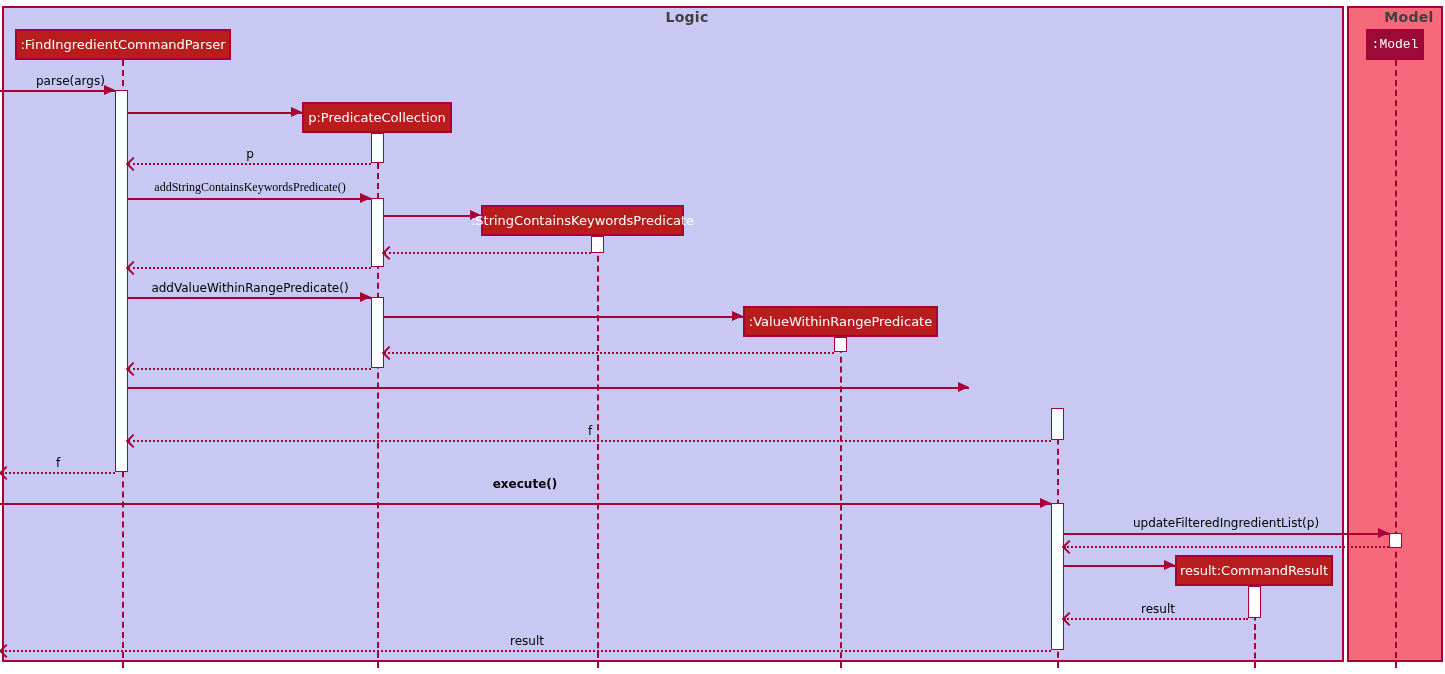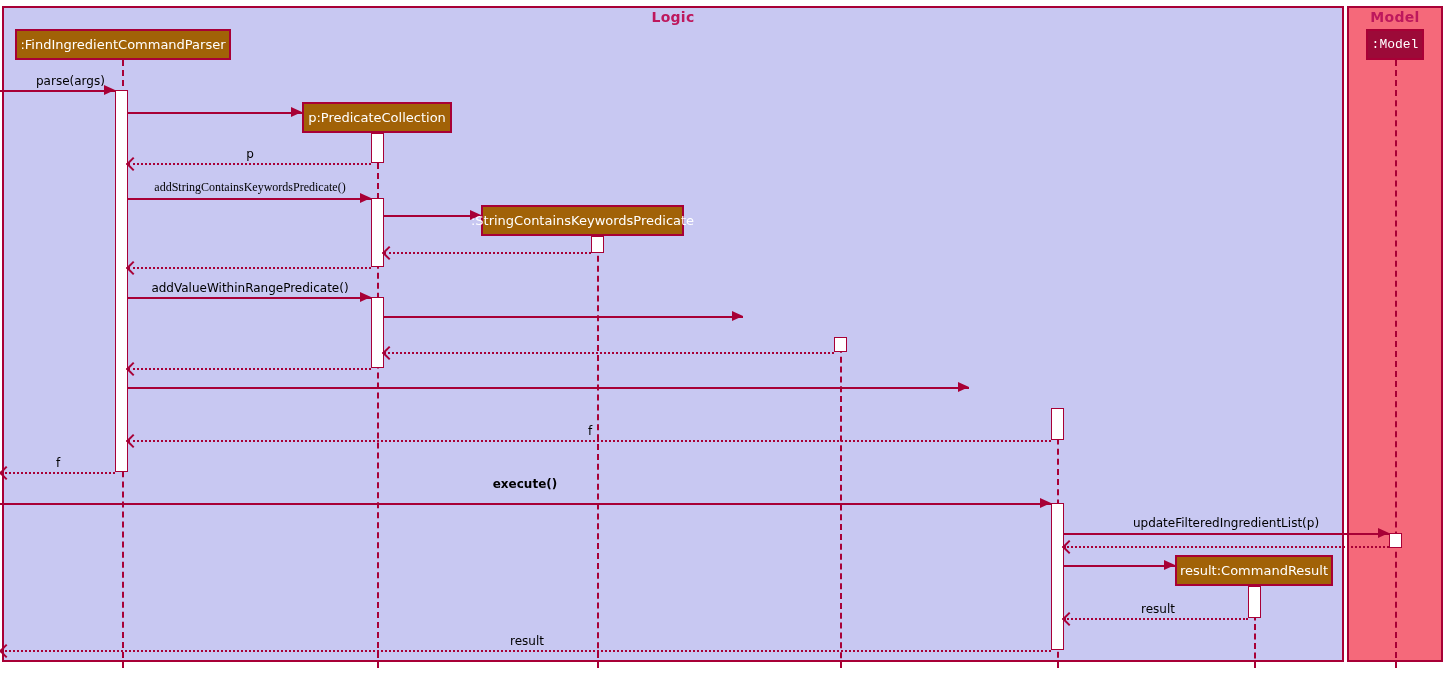--- a/index.html
+++ b/index.html
@@ -1,23 +1,23 @@
 <!DOCTYPE html>
 <html><head>
 <meta charset="utf-8">
 <style>
   html,body{margin:0;padding:0;background:#ffffff;}
   #stage{position:relative;width:1445px;height:674px;background:#ffffff;overflow:hidden;
          font-family:"DejaVu Sans","Liberation Sans",sans-serif;}
   .frame{position:absolute;border:2px solid #A80036;box-sizing:border-box;}
-  .frame-title{position:absolute;text-align:center;color:#be185d;font-weight:bold;
-               font-size:14px;letter-spacing:.3px;}
+  .frame-title{position:absolute;text-align:center;color:#404040;font-weight:bold;
+               font-size:14px;letter-spacing:.3px;margin-left:14px;}
   .lifeline{position:absolute;width:0;border-left:2px dashed #A80036;}
   .activation{position:absolute;width:13px;background:#ffffff;border:1px solid #A80036;box-sizing:border-box;}
-  .pbox{position:absolute;background:#a16207;border:2px solid #A80036;color:#ffffff;
+  .pbox{position:absolute;background:#b91c1c;border:2px solid #A80036;color:#ffffff;
         display:flex;align-items:center;justify-content:center;font-size:13px;
         box-sizing:border-box;white-space:nowrap;}
   .pbox.modelbox{background:#9C0A38;}
   .msg{position:absolute;height:0;border-top:2px solid #A80036;}
   .msg.ret{border-top:2px dotted #A80036;}
   .arrow-r{position:absolute;width:0;height:0;border-top:5px solid transparent;
            border-bottom:5px solid transparent;border-left:11px solid #A80036;}
   .chev-l{position:absolute;width:8px;height:8px;border-left:2px solid #A80036;
           border-bottom:2px solid #A80036;transform:rotate(45deg);}
   .mlabel{position:absolute;font-size:12px;color:#000000;white-space:nowrap;}
@@ -118,16 +118,17 @@
   <div class="chev-l" style="left:1064px;top:614px;"></div>
   <div class="mlabel center" style="left:1158px;top:602px;">result</div>
 
   <div class="msg ret" style="left:0;top:650px;width:1051px;"></div>
   <div class="chev-l" style="left:1px;top:646px;"></div>
   <div class="mlabel center" style="left:527px;top:634px;">result</div>
 
   <div class="pbox" style="left:15px;top:29px;width:216px;height:31px;">:FindIngredientCommandParser</div>
   <div class="pbox" style="left:302px;top:102px;width:150px;height:31px;">p:PredicateCollection</div>
   <div class="pbox" style="left:481px;top:205px;width:203px;height:31px;">:StringContainsKeywordsPredicate</div>
+  <div class="pbox" style="left:743px;top:306px;width:195px;height:31px;">:ValueWithinRangePredicate</div>
   <div class="pbox" style="left:1175px;top:555px;width:158px;height:31px;">result:CommandResult</div>
   <div class="pbox modelbox" style="left:1366px;top:29px;width:58px;height:31px;font-family:Liberation Mono, monospace;">:Model</div>
 
 </div>
 
 </body></html>

